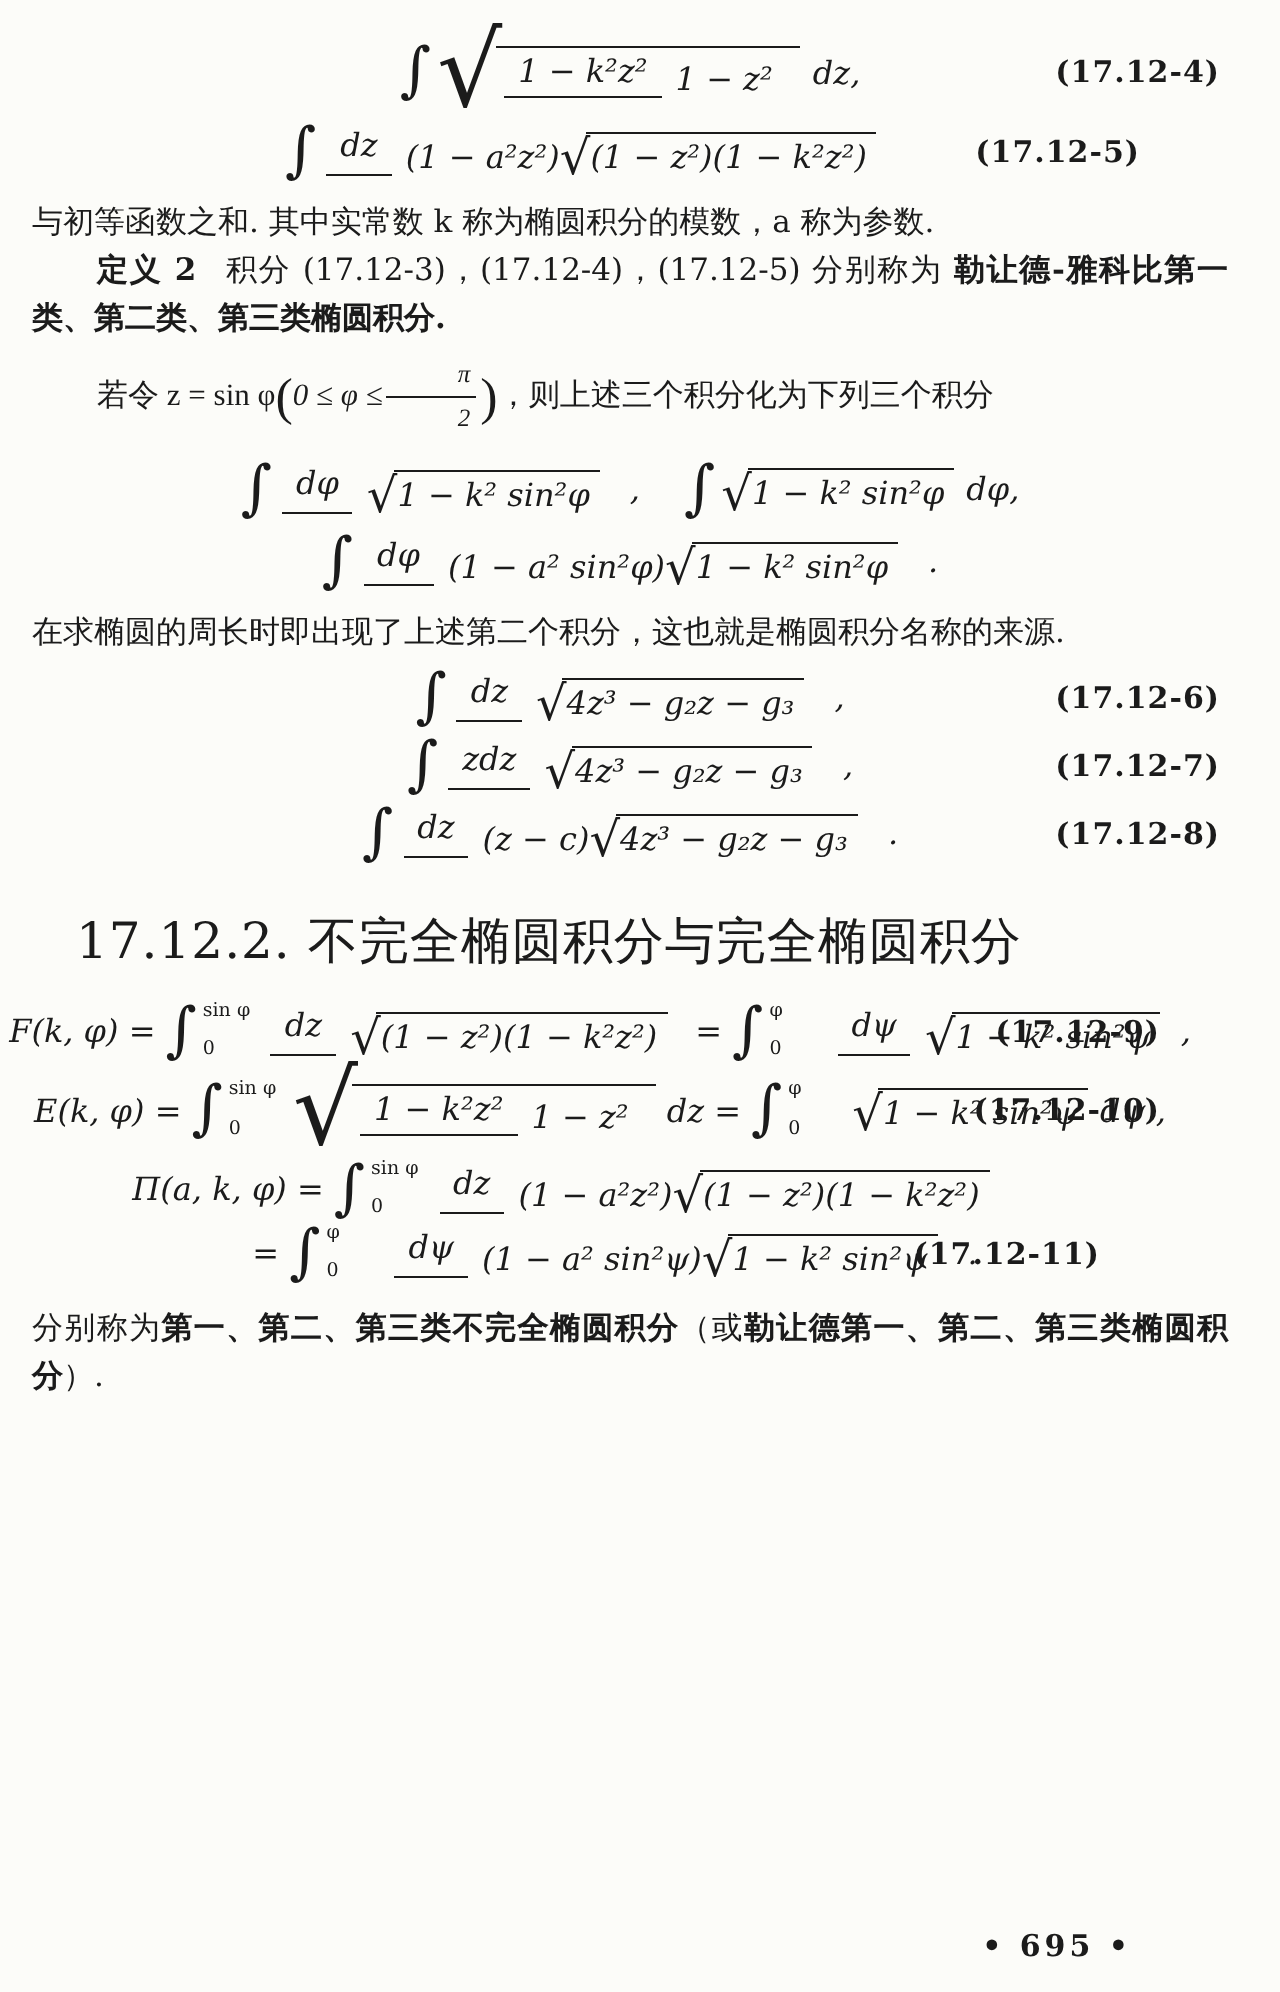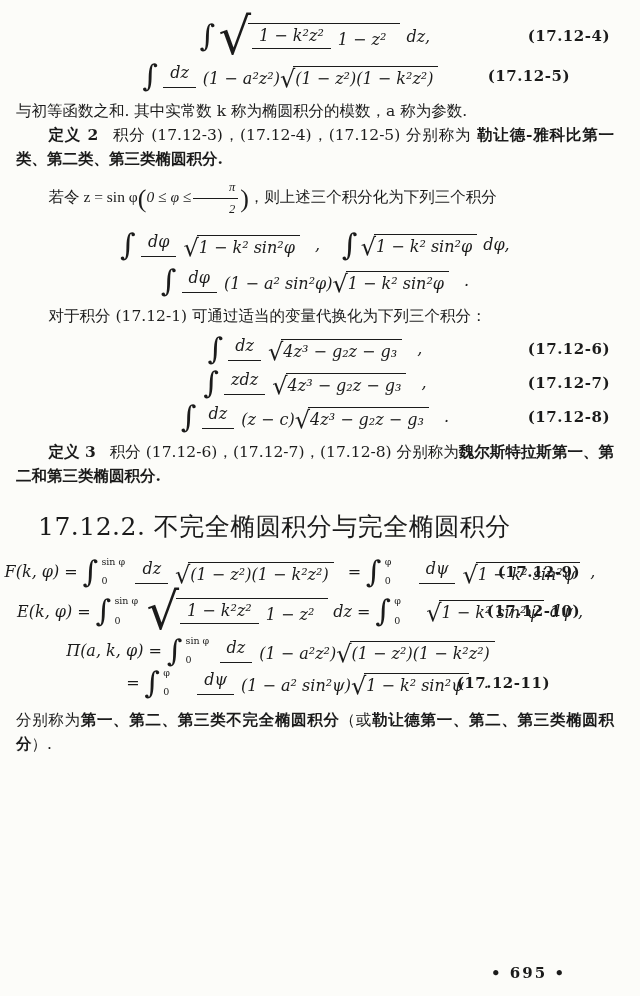--- a/index.html
+++ b/index.html
@@ -198,22 +198,22 @@
           <span class="sqrt">
             <span class="sign">√</span>
             <span class="rad">1 − k² sin²φ</span>
           </span>
         </span>
       </span>
       <span class="tail">.</span>
     </span>
   </div>
 
-
-  <p class="para indent">对于积分 (17.12-1) 可通过适当的变量代换化为下列三个积分：</p>
+  <p class="para">在求椭圆的周长时即出现了上述第二个积分，这也就是椭圆积分名称的来源.</p>
+
 
   <div class="eq-row" style="margin:6px 0 4px;">
     <span class="m">
       <span class="int">∫</span>
       <span class="frac">
         <span class="num">dz</span>
         <span class="den">
           <span class="sqrt">
             <span class="sign">√</span>
             <span class="rad">4z³ − g₂z − g₃</span>
@@ -253,21 +253,20 @@
             <span class="sign">√</span>
             <span class="rad">4z³ − g₂z − g₃</span>
           </span>
         </span>
       </span>
       <span class="tail">.</span>
     </span>
     <span class="eq-label">(17.12-8)</span>
   </div>
 
-  <p class="para indent"><b class="def-label">定义 3</b><span>积分 (17.12-6)，(17.12-7)，(17.12-8) 分别称为</span><b>魏尔斯特拉斯第一、第二和第三类椭圆积分.</b></p>
 
   <h2 class="heading">17.12.2. 不完全椭圆积分与完全椭圆积分</h2>
 
 
   <div class="eq-row" style="margin:6px 30px 6px 0;">
     <span class="m">
       <span class="lhs">F(k, φ) =</span>
       <span class="intg">
         <span class="int">∫</span>
         <span class="b">

